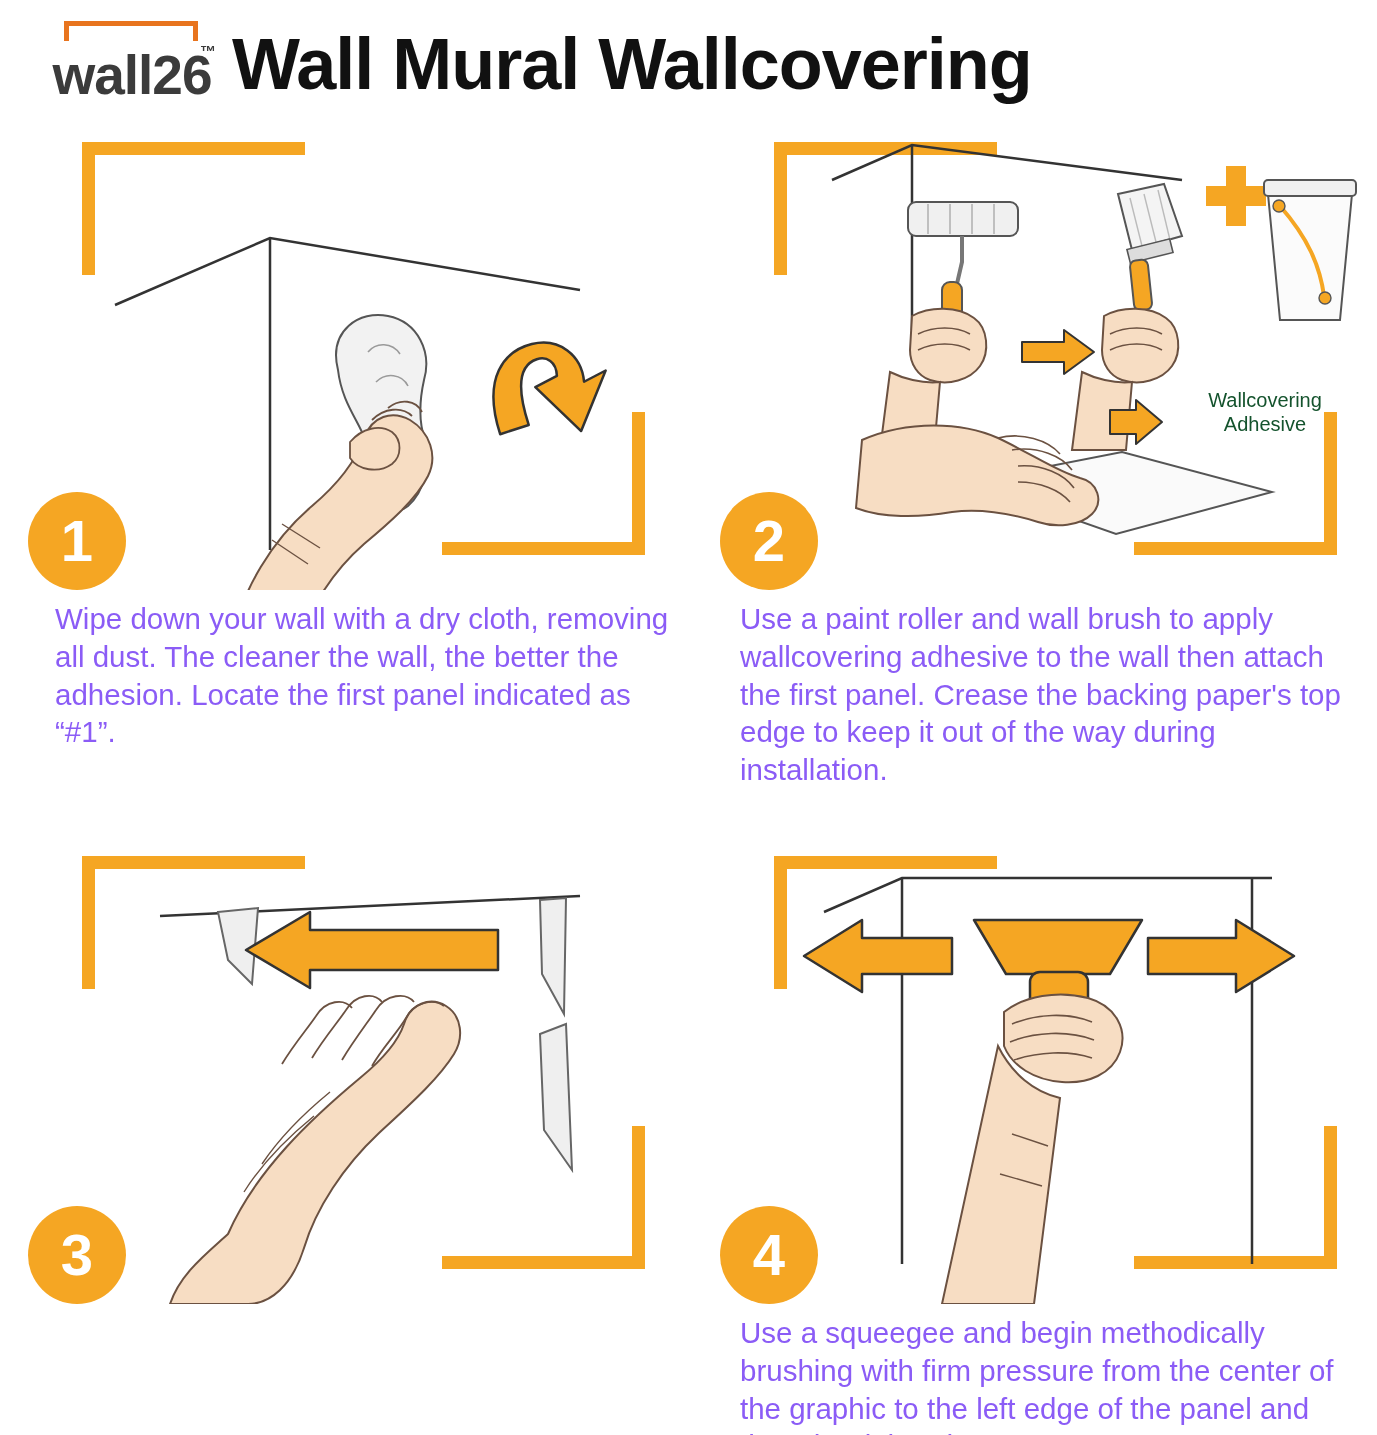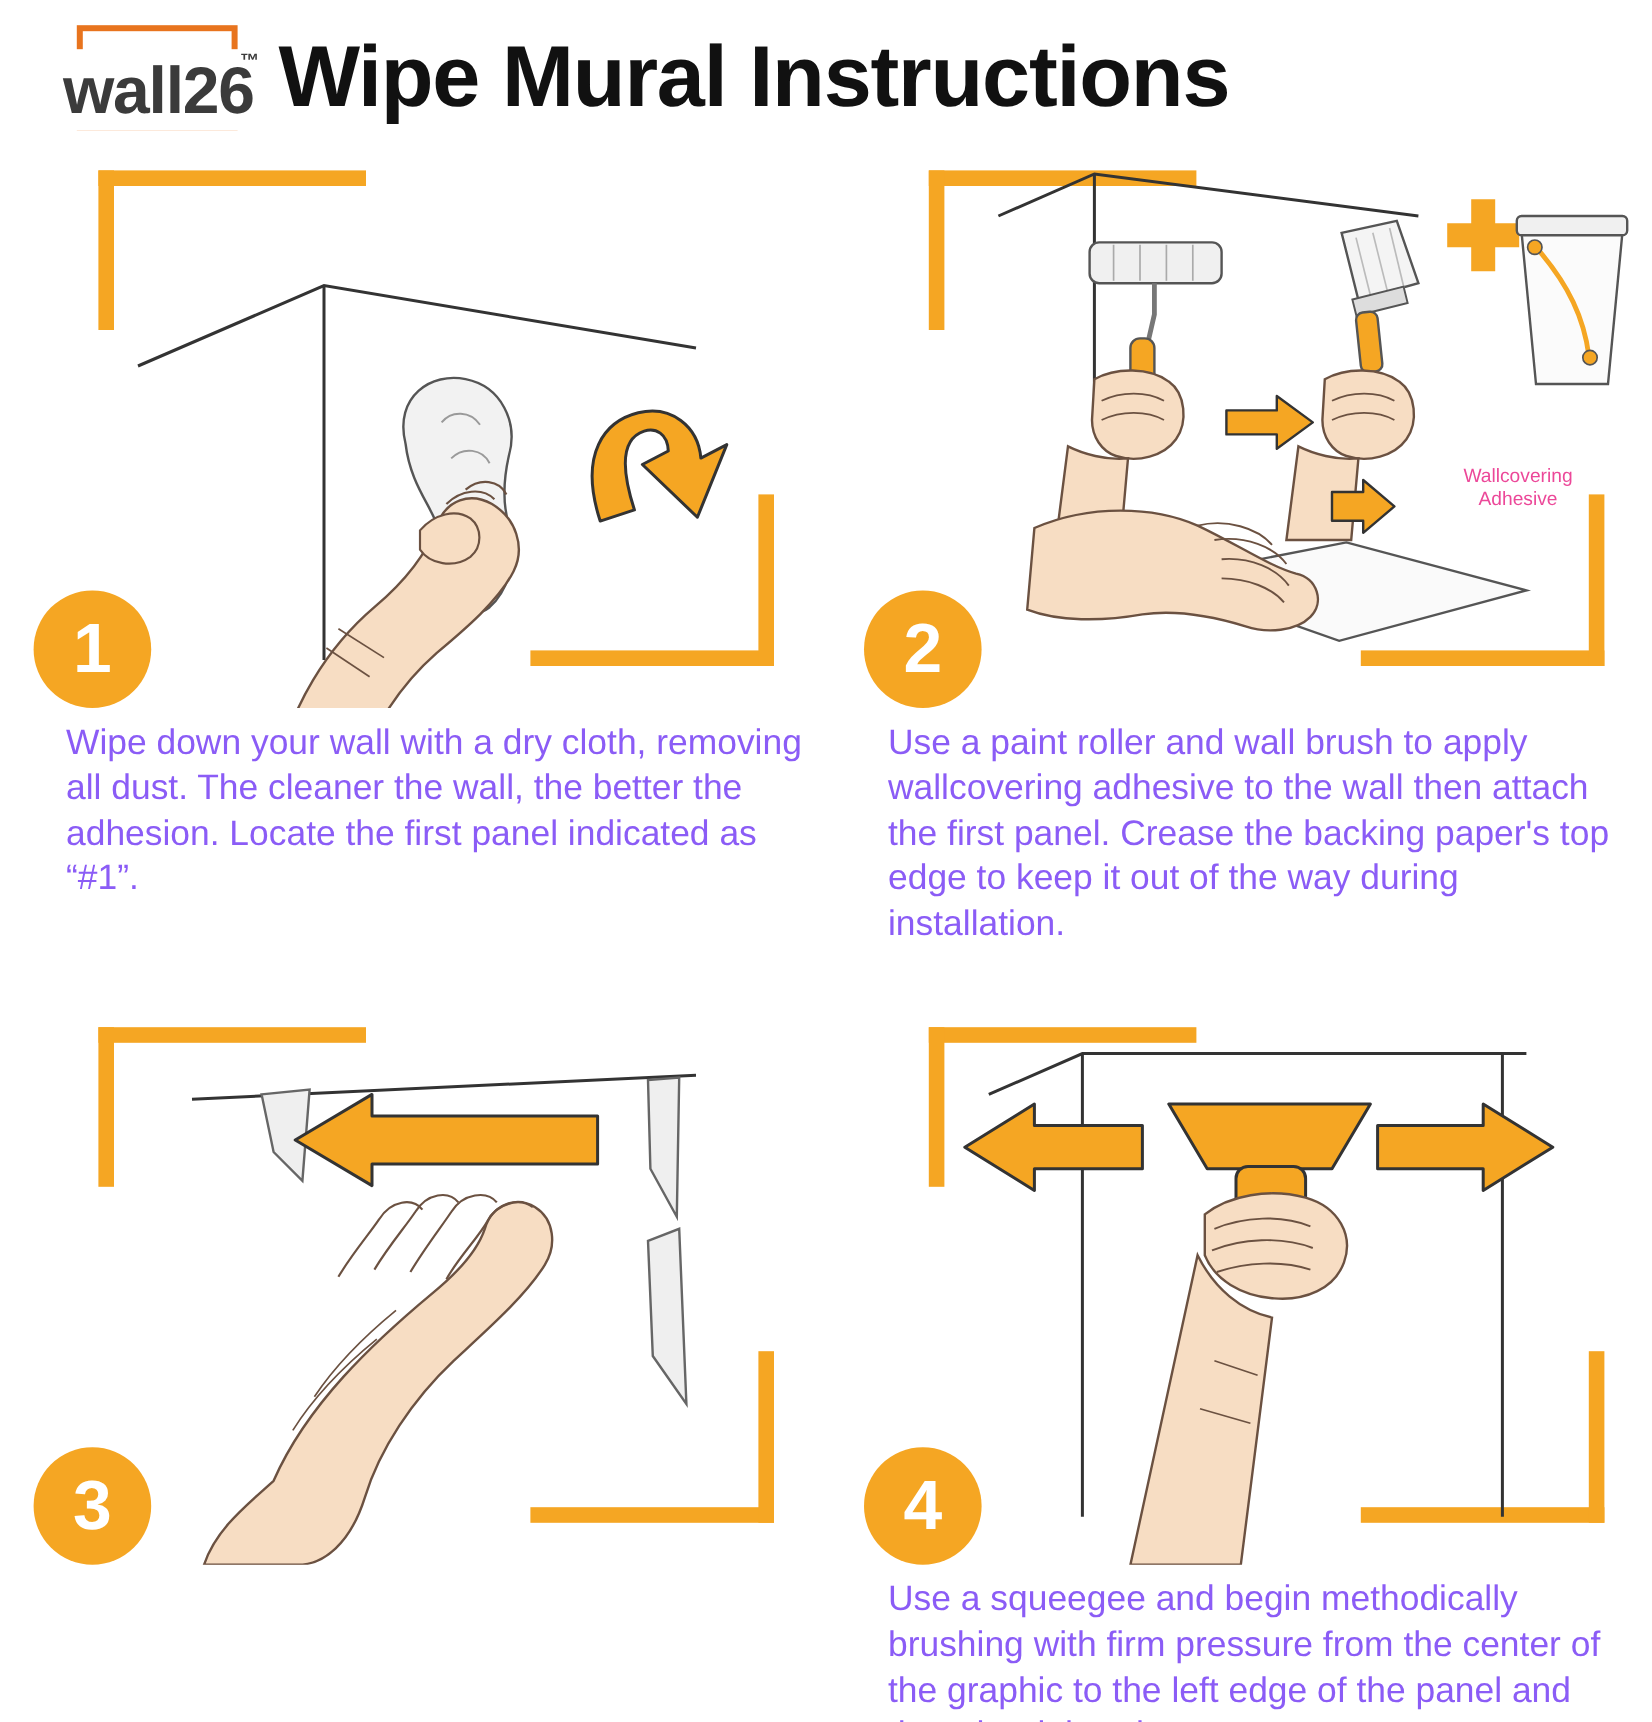--- a/index.html
+++ b/index.html
@@ -142,35 +142,35 @@
     left: 0; top: 0;
     width: 660px;
     height: 470px;
   }
   .adhesive-label {
     position: absolute;
     right: 12px;
     top: 268px;
     width: 190px;
     text-align: center;
-    font-size: 16px;
+    font-size: 20px;
     line-height: 1.2;
-    color: #ec4899;
+    color: #14532d;
   }
 </style>
 </head>
 <body>
 
 <div class="header">
   <div class="logo">
     <div class="logo-frame"></div>
     <div class="logo-text">wall26</div>
     <div class="logo-tm">™</div>
   </div>
-  <div class="page-title">Wipe Mural Instructions</div>
+  <div class="page-title">Wall Mural Wallcovering</div>
 </div>
 
 <div class="grid">
 
   <div class="step step-col-left step-row-top">
     <div class="illus">
       <div class="bracket bracket-tl"></div>
       <div class="bracket bracket-br"></div>
 
       <svg class="svg-art" viewBox="0 0 660 470">

